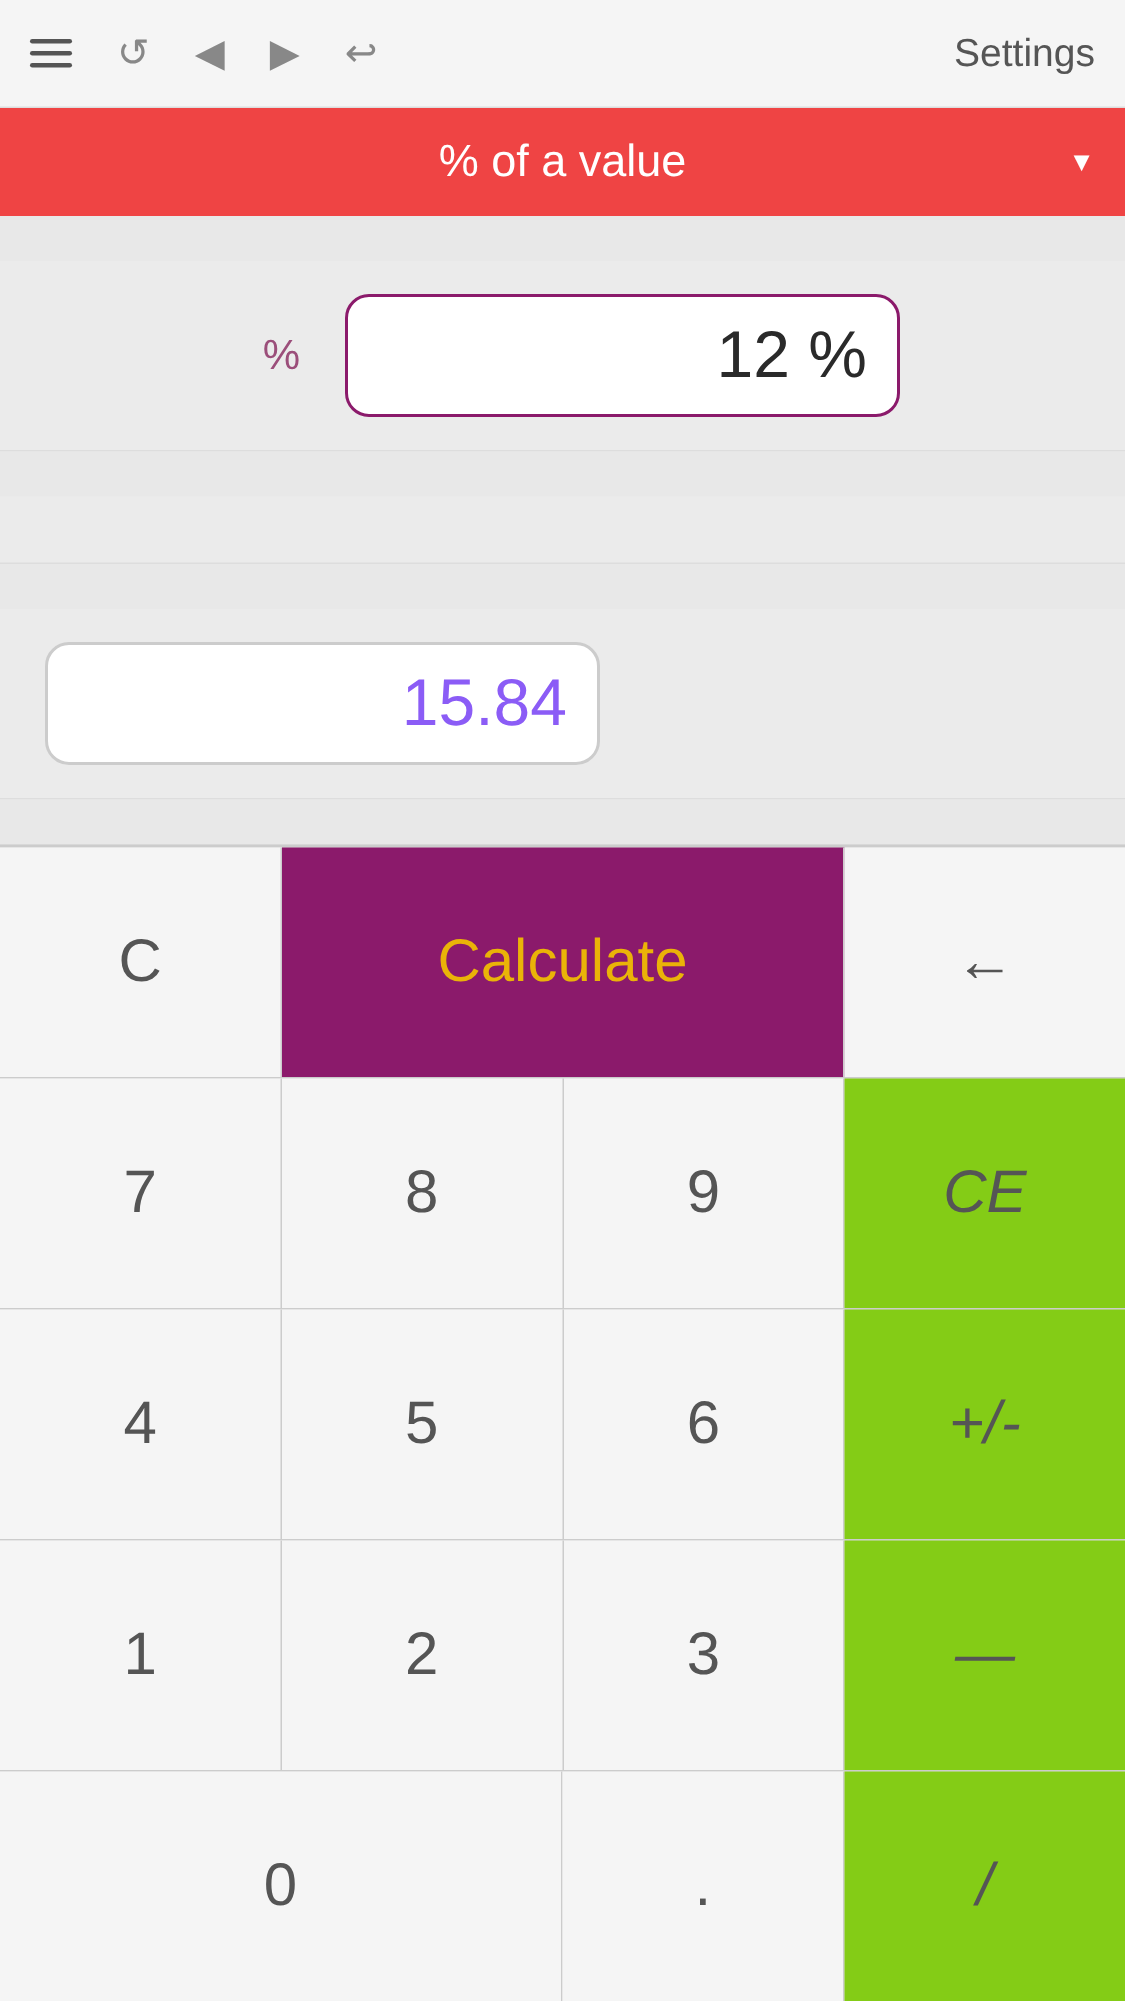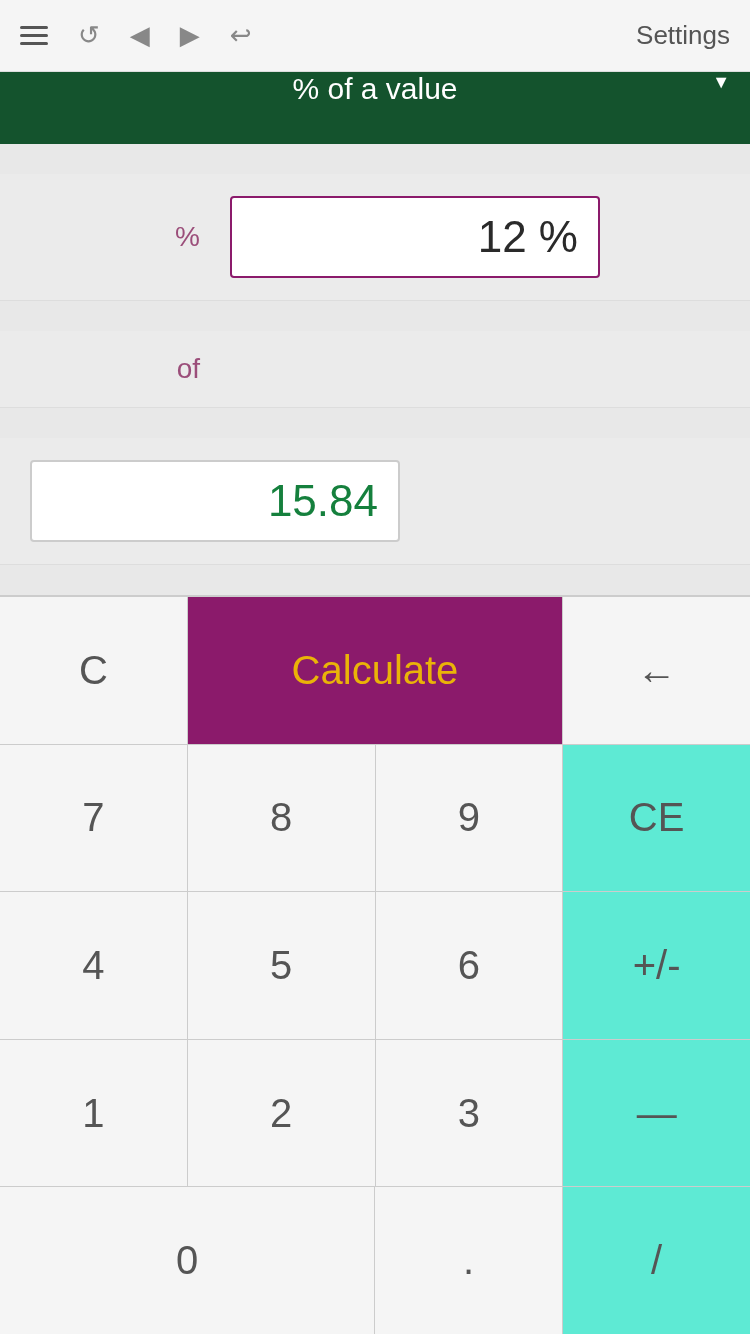--- a/index.html
+++ b/index.html
@@ -26,23 +26,23 @@
     }
     .top-bar-left { display: flex; align-items: center; gap: 30px; }
     .hamburger-icon { display: flex; flex-direction: column; gap: 5px; cursor: pointer; }
     .hamburger-line { width: 28px; height: 3px; background: #555; border-radius: 2px; }
     .nav-btn { font-size: 26px; color: #888; cursor: pointer; user-select: none; }
     .top-bar-right { font-size: 26px; color: #555; cursor: pointer; text-align: right; }
     .settings-label { font-size: 26px; color: #555; }
 
     
     .dropdown-bar {
-      background: #14532d;
-      display: flex;
-      align-items: flex-start;
+      background: #ef4444;
+      display: flex;
+      align-items: center;
       justify-content: center;
       height: 72px;
       position: relative;
       cursor: pointer;
     }
     .dropdown-bar-title {
       color: white;
       font-size: 30px;
       font-weight: 400;
     }
@@ -72,31 +72,31 @@
       text-align: right;
       font-size: 28px;
       color: #9b4e7a;
       padding-right: 30px;
     }
 
     .row-input-box {
       flex: 1;
       background: white;
       border: 2px solid #8b1a6b;
-      border-radius: 4px;
+      border-radius: 16px;
       padding: 14px 20px;
       font-size: 44px;
       color: #2a2a2a;
       text-align: right;
       max-width: 370px;
     }
 
     .row-input-box.result {
       border: 2px solid #ccc;
-      color: #15803d;
+      color: #8b5cf6;
     }
 
     
     .row-spacer {
       height: 30px;
       background: #e8e8e8;
     }
 
     
     .keypad {
@@ -128,22 +128,23 @@
     }
     .key:last-child { border-right: none; }
 
     .key.accent {
       background: #8b1a6b;
       color: #eab308;
       flex: 2;
     }
 
     .key.light-gray {
-      background: #5eead4;
+      background: #84cc16;
       color: #555;
+      font-style: italic;
     }
   </style>
 </head>
 <body>
 
 <div class="top-bar">
   <div class="top-bar-left">
     <div class="hamburger-icon">
       <div class="hamburger-line"></div>
       <div class="hamburger-line"></div>
@@ -168,21 +169,20 @@
   <div class="row-spacer"></div>
 
   <div class="input-row">
     <div class="row-label">%</div>
     <div class="row-input-box">12 %</div>
   </div>
 
   <div class="row-spacer"></div>
 
   <div class="input-row">
-    <div class="row-label">of</div>
   </div>
 
   <div class="row-spacer"></div>
 
   <div class="input-row">
     <div class="row-input-box result">15.84</div>
   </div>
 
   <div class="row-spacer"></div>
 </div>

